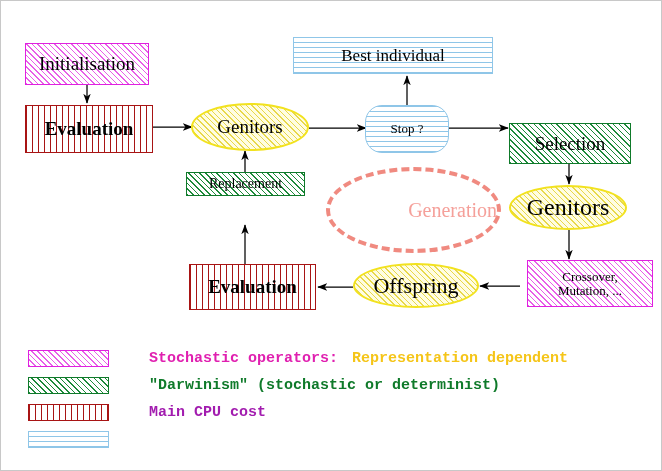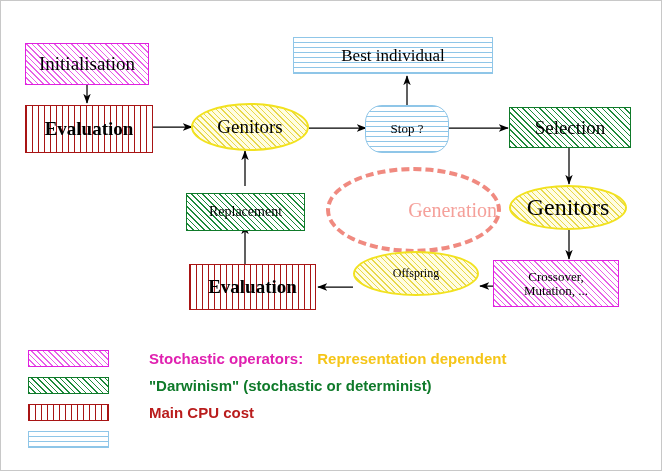--- a/index.html
+++ b/index.html
@@ -113,21 +113,21 @@
     width: 81px;
     height: 17px;
     flex: 0 0 auto;
     box-sizing: border-box;
   }
   .legend-text {
     margin-left: 40px;
     font-size: 15px;
     font-weight: bold;
     white-space: nowrap;
-    font-family: Liberation Sans, sans-serif;
+    font-family: Liberation Mono, monospace;
   }
   .legend-text .accent {
     margin-left: 14px;
   }
 </style>
 </head>
 <body>
 
 <div id="page">
 
@@ -177,42 +177,42 @@
   </div>
 
   <div class="node hatch-blue-horiz" style="left:292px; top:36px; width:200px; height:37px; font-size:17px;">
     <span class="lbl">Best individual</span>
   </div>
 
   <div class="node hatch-blue-horiz rounded" style="left:364px; top:104px; width:84px; height:48px; font-size:13px;border-radius:17px;">
     <span class="lbl">Stop ?</span>
   </div>
 
-  <div class="node hatch-green" style="left:508px; top:106px; width:122px; height:41px; font-size:19px;">
+  <div class="node hatch-green" style="left:508px; top:122px; width:122px; height:41px; font-size:19px;">
     <span class="lbl">Selection</span>
   </div>
 
   <div class="node ellipse-yellow" style="left:508px; top:184px; width:118px; height:45px; font-size:24px;">
     <span class="lbl">Genitors</span>
   </div>
 
-  <div class="node hatch-magenta" style="left:492px; top:259px; width:126px; height:47px; font-size:13px;">
+  <div class="node hatch-magenta" style="left:526px; top:259px; width:126px; height:47px; font-size:13px;">
     <span class="lbl">Crossover,
 Mutation, ...</span>
   </div>
 
-  <div class="node ellipse-yellow" style="left:352px; top:250px; width:126px; height:45px; font-size:12px;">
+  <div class="node ellipse-yellow" style="left:352px; top:262px; width:126px; height:45px; font-size:22px;">
     <span class="lbl">Offspring</span>
   </div>
 
   <div class="node hatch-red-vert" style="left:188px; top:263px; width:127px; height:46px; font-size:19px;">
     <span class="lbl">Evaluation</span>
   </div>
 
-  <div class="node hatch-green" style="left:185px; top:192px; width:119px; height:38px; font-size:14px;">
+  <div class="node hatch-green" style="left:185px; top:171px; width:119px; height:24px; font-size:14px;">
     <span class="lbl">Replacement</span>
   </div>
 
   <div class="node ellipse-dashed-salmon" style="left:325px; top:166px; width:175px; height:86px; font-size:20px; z-index:2;justify-content:flex-end;">
     <span class="lbl">Generation</span>
   </div>
 
   <div id="legend">
 
     <div class="legend-row">
@@ -225,21 +225,21 @@
     <div class="legend-row">
       <div class="legend-swatch hatch-green"></div>
       <div class="legend-text">
         <span style="color:#0f7a2a;">"Darwinism" (stochastic or determinist)</span>
       </div>
     </div>
 
     <div class="legend-row">
       <div class="legend-swatch hatch-red-vert"></div>
       <div class="legend-text">
-        <span style="color:#b91c1c;">Main CPU cost</span>
+        <span style="color:#a21caf;">Main CPU cost</span>
       </div>
     </div>
 
     <div class="legend-row">
       <div class="legend-swatch hatch-blue-horiz"></div>
     </div>
 
   </div>
 
 </div>

